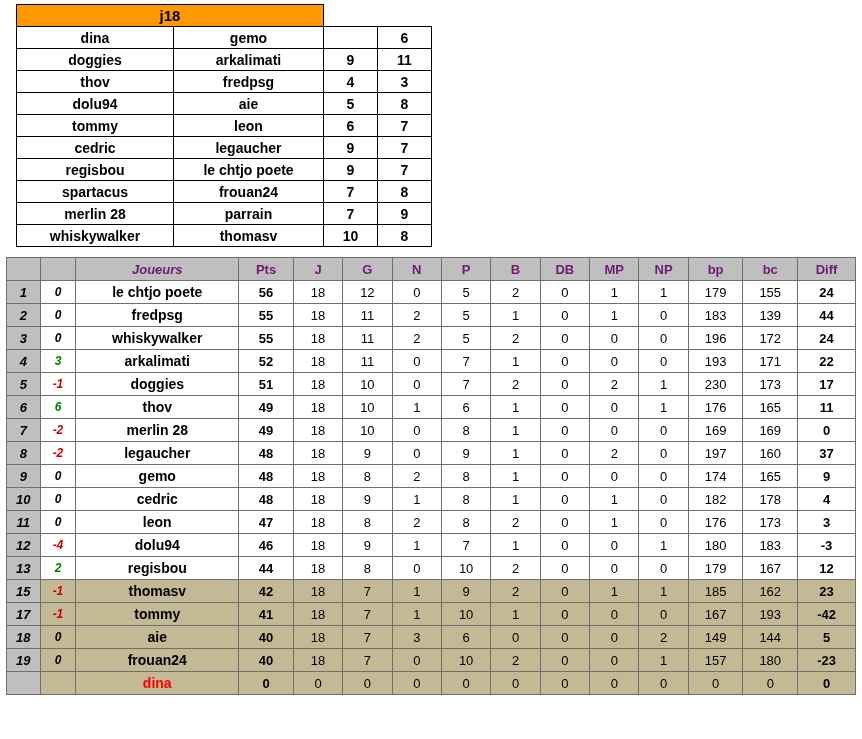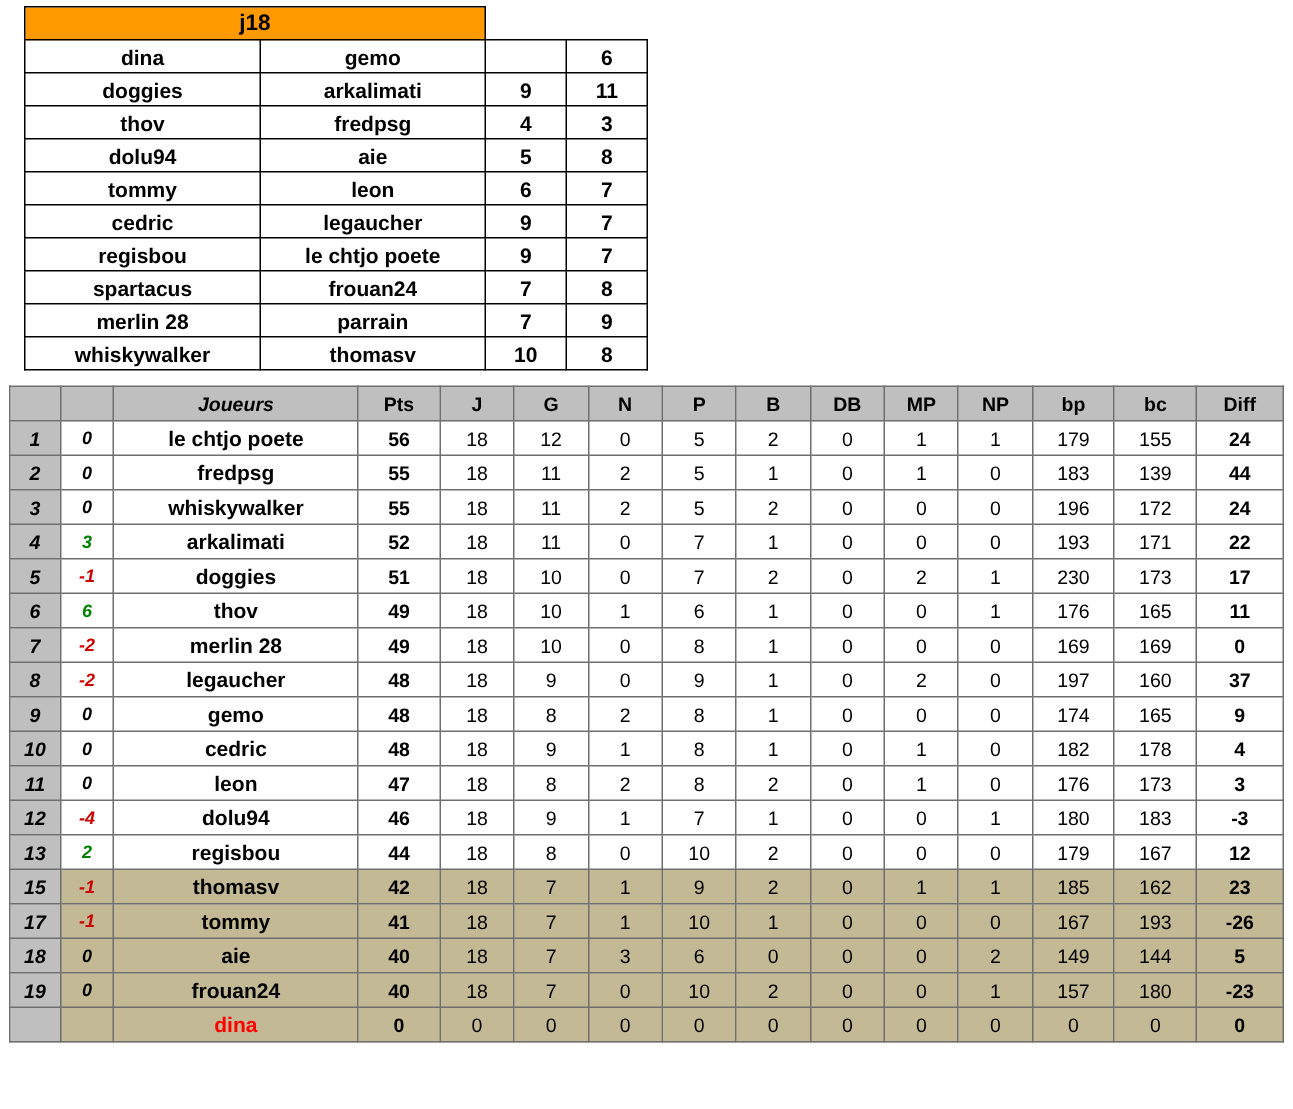--- a/index.html
+++ b/index.html
@@ -68,21 +68,21 @@
     text-align: center;
     vertical-align: middle;
     font-size: 13px;
     padding: 0 1px;
     background: #ffffff;
   }
   table.ranking thead th {
     background: #BFBFBF;
     font-weight: bold;
     font-style: italic;
-    color: #000000;
+    color: #701a75;
   }
   table.ranking thead th.plain {
     font-style: normal;
   }
   table.ranking td.rank {
     font-weight: bold;
     font-style: italic;
     background: #BFBFBF;
   }
   table.ranking td.move {
@@ -480,21 +480,21 @@
           <td>18</td>
           <td>7</td>
           <td>1</td>
           <td>10</td>
           <td>1</td>
           <td>0</td>
           <td>0</td>
           <td>0</td>
           <td>167</td>
           <td>193</td>
-          <td class="diff">-26</td>
+          <td class="diff">-42</td>
         </tr>
         <tr class="shaded">
           <td class="rank">18</td>
           <td class="move mv-zero">0</td>
           <td class="name">aie</td>
           <td class="pts">40</td>
           <td>18</td>
           <td>7</td>
           <td>3</td>
           <td>6</td>

